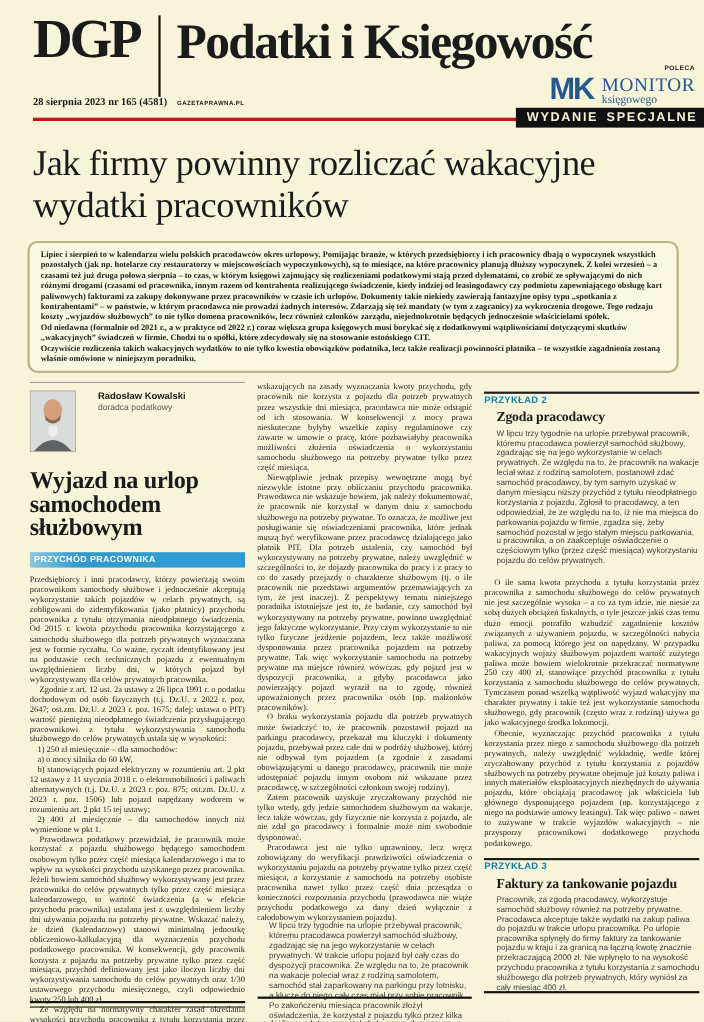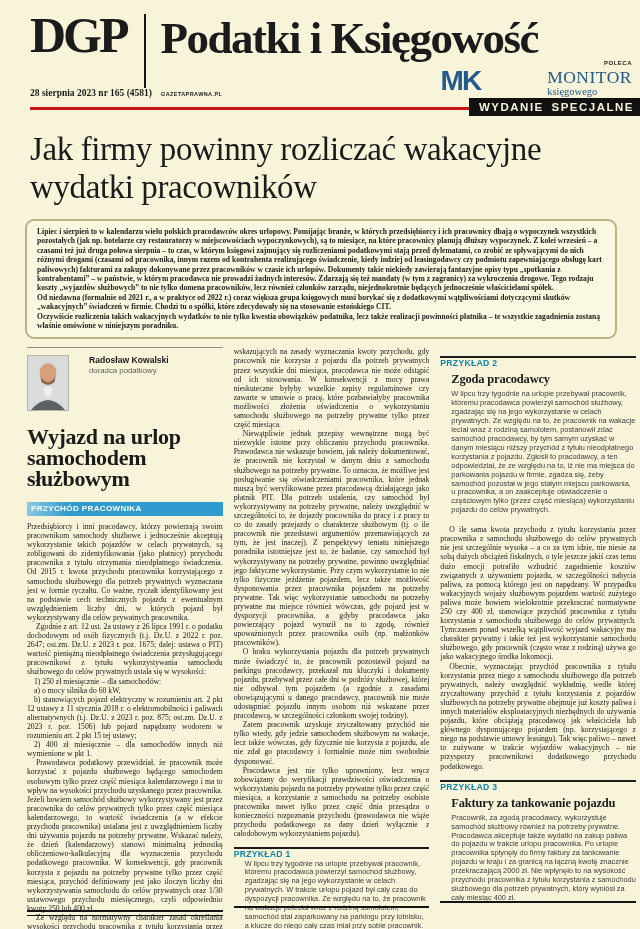--- a/index.html
+++ b/index.html
@@ -11,23 +11,23 @@
   .mast-top{display:flex;align-items:flex-start;padding:12px 0 0 30px;}
   .dgp{font-size:50px;font-weight:700;line-height:.92;letter-spacing:-3px;}
   .mast-divider{width:2px;height:74px;background:#131313;margin:2px 15px 0 17px;flex:none;}
   .mast-title{font-size:45px;font-weight:700;line-height:1;letter-spacing:-1.5px;padding-top:4px;white-space:nowrap;}
   .mast-sub{position:absolute;left:30px;top:88px;display:flex;align-items:baseline;gap:9px;white-space:nowrap;}
   .sub-main{font-size:18px;font-weight:700;letter-spacing:.2px;word-spacing:2px;}
   .sub-date{font-size:9.5px;font-weight:700;}
   .sub-site{font-size:5.5px;font-weight:700;letter-spacing:.4px;font-family:"Liberation Sans",sans-serif;}
   .mk-block{position:absolute;right:8px;top:60px;text-align:right;}
   .poleca{font-size:6px;font-weight:700;font-family:"Liberation Sans",sans-serif;letter-spacing:.5px;margin-bottom:3px;}
-  .mk-row{display:flex;align-items:flex-start;gap:19px;color:var(--brand-blue,#23598c);justify-content:flex-end;}
+  .mk-row{display:flex;align-items:flex-start;gap:8px;color:var(--brand-blue,#23598c);justify-content:flex-end;}
   .mk-short{font-family:"Liberation Sans",sans-serif;font-size:28px;font-weight:700;line-height:.85;letter-spacing:-2px;}
-  .mk-text{text-align:left;margin-left:48px;}
+  .mk-text{text-align:left;}
   .mk-name{font-size:17.5px;line-height:.95;letter-spacing:.5px;}
   .mk-sub{font-size:10.5px;line-height:1.05;}
   .accent-rule{position:absolute;left:30px;right:0;top:107px;height:3px;background:var(--accent-red,#c8151c);}
   .special-badge{position:absolute;right:0;top:98px;background:var(--badge-bg,#111);color:var(--badge-text,#f6f2d8);
     font-family:"Liberation Sans",sans-serif;font-weight:700;font-size:11.5px;letter-spacing:1.5px;word-spacing:3px;
     padding:3px 6px 3px 10px;}
   
   .headline{margin:13px 30px 0;font-size:33px;line-height:1.15;font-weight:400;letter-spacing:-.4px;max-width:540px;flex:none;}
   
   .lead{flex:none;margin:12px 23px 0 25px;background:var(--lead-bg,#fbf8e1);border:2px solid var(--lead-border,#b8b484);
@@ -135,21 +135,20 @@
       <div class="bottom-rule rule-double"></div>
     </div>
 
     <div class="col col-mid">
       <div>
           <div class="blk p p0">wskazujących na zasady wyznaczania kwoty przychodu, gdy pracownik nie korzysta z pojazdu dla potrzeb prywatnych przez wszystkie dni miesiąca, pracodawca nie może odstąpić od ich stosowania. W konsekwencji z mocy prawa nieskuteczne byłyby wszelkie zapisy regulaminowe czy zawarte w umowie o pracę, które pozbawiałyby pracownika możliwości złożenia oświadczenia o wykorzystaniu samochodu służbowego na potrzeby prywatne tylko przez część miesiąca.</div>
           <div class="blk p">Niewątpliwie jednak przepisy wewnętrzne mogą być niezwykle istotne przy obliczaniu przychodu pracownika. Prawodawca nie wskazuje bowiem, jak należy dokumentować, że pracownik nie korzystał w danym dniu z samochodu służbowego na potrzeby prywatne. To oznacza, że możliwe jest posługiwanie się oświadczeniami pracownika, które jednak muszą być weryfikowane przez pracodawcę działającego jako płatnik PIT. Dla potrzeb ustalenia, czy samochód był wykorzystywany na potrzeby prywatne, należy uwzględnić w szczególności to, że dojazdy pracownika do pracy i z pracy to co do zasady przejazdy o charakterze służbowym (tj. o ile pracownik nie przedstawi argumentów przemawiających za tym, że jest inaczej). Z perspektywy tematu niniejszego poradnika istotniejsze jest to, że badanie, czy samochód był wykorzystywany na potrzeby prywatne, powinno uwzględniać jego faktyczne wykorzystanie. Przy czym wykorzystanie to nie tylko fizyczne jeżdżenie pojazdem, lecz także możliwość dysponowania przez pracownika pojazdem na potrzeby prywatne. Tak więc wykorzystanie samochodu na potrzeby prywatne ma miejsce również wówczas, gdy pojazd jest w dyspozycji pracownika, a gdyby pracodawca jako powierzający pojazd wyraził na to zgodę, również upoważnionych przez pracownika osób (np. małżonków pracowników).</div>
           <div class="blk p">O braku wykorzystania pojazdu dla potrzeb prywatnych może świadczyć to, że pracownik pozostawił pojazd na parkingu pracodawcy, przekazał mu kluczyki i dokumenty pojazdu, przebywał przez całe dni w podróży służbowej, której nie odbywał tym pojazdem (a zgodnie z zasadami obowiązującymi u danego pracodawcy, pracownik nie może udostępniać pojazdu innym osobom niż wskazane przez pracodawcę, w szczególności członkom swojej rodziny).</div>
           <div class="blk p">Zatem pracownik uzyskuje zryczałtowany przychód nie tylko wtedy, gdy jedzie samochodem służbowym na wakacje, lecz także wówczas, gdy fizycznie nie korzysta z pojazdu, ale nie zdał go pracodawcy i formalnie może nim swobodnie dysponować.</div>
           <div class="blk p">Pracodawca jest nie tylko uprawniony, lecz wręcz zobowiązany do weryfikacji prawdziwości oświadczenia o wykorzystaniu pojazdu na potrzeby prywatne tylko przez część miesiąca, a korzystanie z samochodu na potrzeby osobiste pracownika nawet tylko przez część dnia przesądza o konieczności rozpoznania przychodu (prawodawca nie wiąże przychodu podatkowego za dany dzień wyłącznie z całodobowym wykorzystaniem pojazdu).</div>
-          <div class="blk xlabel">PRZYKŁAD 1</div>
           <div class="blk xp">W lipcu trzy tygodnie na urlopie przebywał pracownik, któremu pracodawca powierzył samochód służbowy, zgadzając się na jego wykorzystanie w celach prywatnych. W trakcie urlopu pojazd był cały czas do dyspozycji pracownika. Ze względu na to, że pracownik na wakacje poleciał wraz z rodziną samolotem, samochód stał zaparkowany na parkingu przy lotnisku, a klucze do niego cały czas miał przy sobie pracownik. Po zakończeniu miesiąca pracownik złożył oświadczenia, że korzystał z pojazdu tylko przez kilka dni lipca, gdyż w pozostałe był on zaparkowany na lotniskowym parkingu, a on sam poleciał na wakacje samolotem. Pracodawca</div>
         </div>
       <div class="bottom-rule rule-single"></div>
     </div>
 
     <div class="col col-right">
       <div>
           <div class="blk xlabel">PRZYKŁAD 2</div>
           <div class="blk xtitle">Zgoda pracodawcy</div>
           <div class="blk xp">W lipcu trzy tygodnie na urlopie przebywał pracownik, któremu pracodawca powierzył samochód służbowy, zgadzając się na jego wykorzystanie w celach prywatnych. Ze względu na to, że pracownik na wakacje leciał wraz z rodziną samolotem, postanowił zdać samochód pracodawcy, by tym samym uzyskać w danym miesiącu niższy przychód z tytułu nieodpłatnego korzystania z pojazdu. Zgłosił to pracodawcy, a ten odpowiedział, że ze względu na to, iż nie ma miejsca do parkowania pojazdu w firmie, zgadza się, żeby samochód pozostał w jego stałym miejscu parkowania, u pracownika, a on zaakceptuje oświadczenie o częściowym tylko (przez część miesiąca) wykorzystaniu pojazdu do celów prywatnych.</div>

